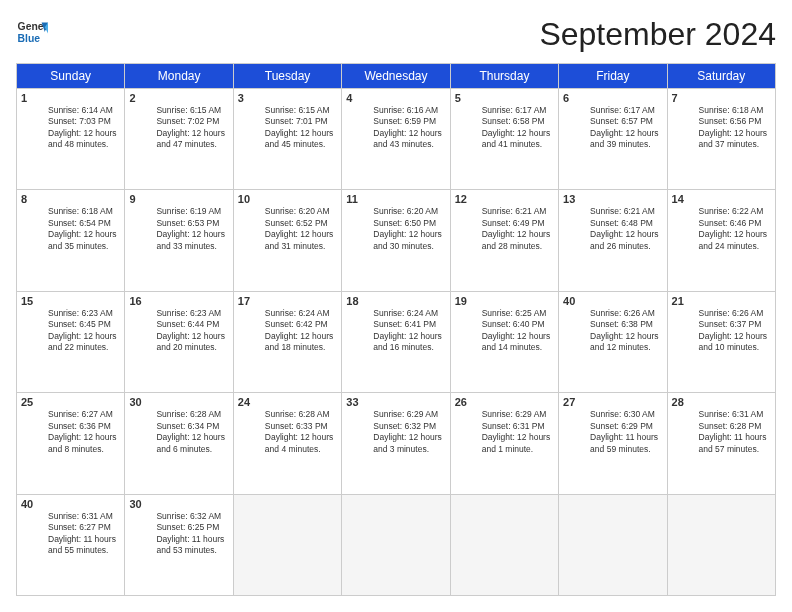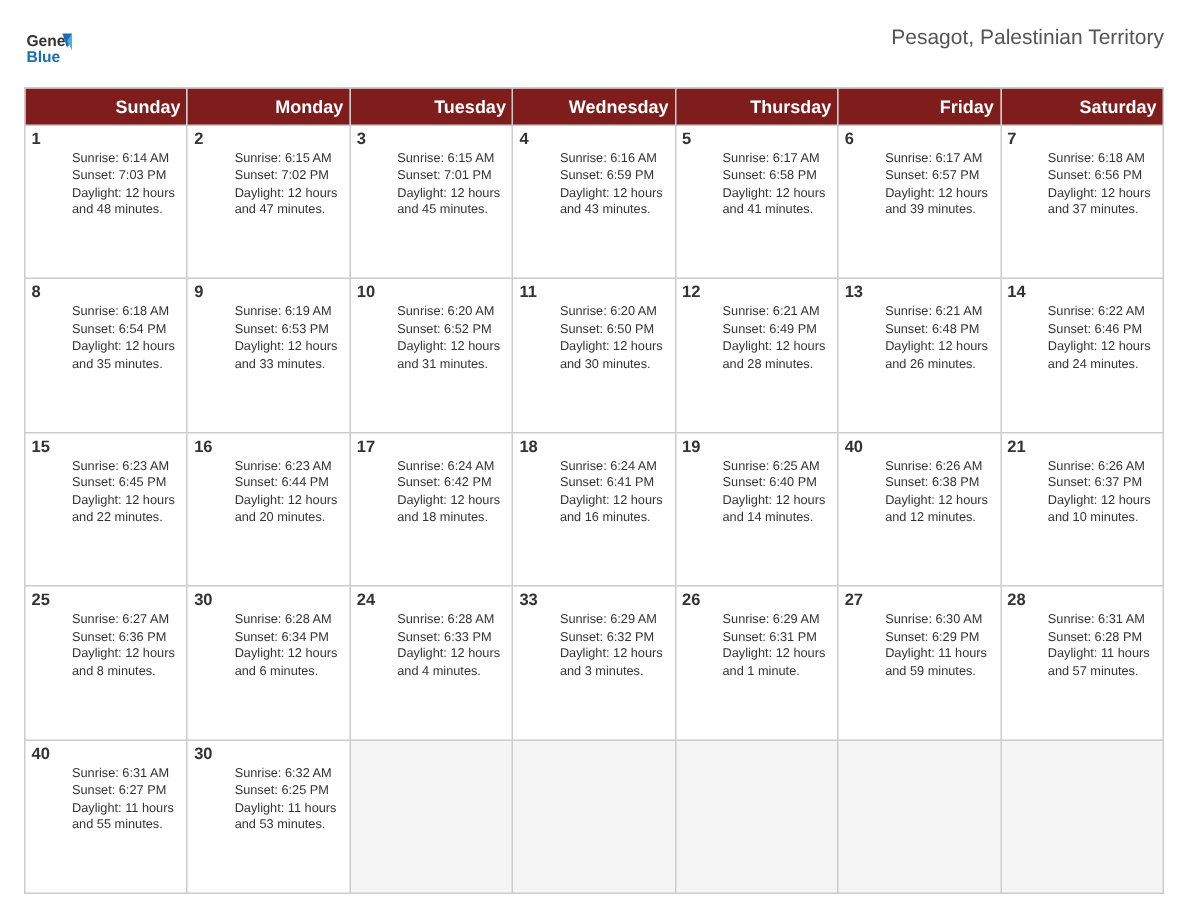--- a/index.html
+++ b/index.html
@@ -44,26 +44,26 @@
       font-size: 14px;
       color: #555;
     }
     .calendar-table {
       width: 100%;
       border-collapse: collapse;
       flex: 1;
       table-layout: fixed;
     }
     .calendar-table th {
-      background: #7f1d1d;
+      background: #1d4ed8;
       color: #fff;
       font-size: 12px;
-      font-weight: bold;
+      font-weight: normal;
       padding: 5px 4px;
-      text-align: right;
+      text-align: center;
       border: 1px solid #ccc;
     }
     .calendar-table td {
       border: 1px solid #ccc;
       vertical-align: top;
       padding: 3px 4px;
       font-size: 9px;
       color: #333;
       background: #fff;
       height: 80px;
@@ -91,21 +91,21 @@
   <div class="header">
     <div class="logo">
       <svg class="logo-icon" viewBox="0 0 40 40">
         <text x="2" y="18" font-size="13" font-weight="bold" fill="#333">General</text>
         <text x="2" y="32" font-size="13" font-weight="bold" fill="#1a6cb5">Blue</text>
         <polygon points="32,8 40,8 36,20" fill="#1a6cb5"></polygon>
         <polygon points="36,14 40,8 40,22" fill="#4aade8"></polygon>
       </svg>
     </div>
     <div class="title-block">
-      <div class="location">Pesagot, Palestinian Territory</div>
+      <div class="month-title">September 2024</div>
     </div>
   </div>
 
   <table class="calendar-table">
     <thead>
       <tr>
         <th>Sunday</th>
         <th>Monday</th>
         <th>Tuesday</th>
         <th>Wednesday</th>

